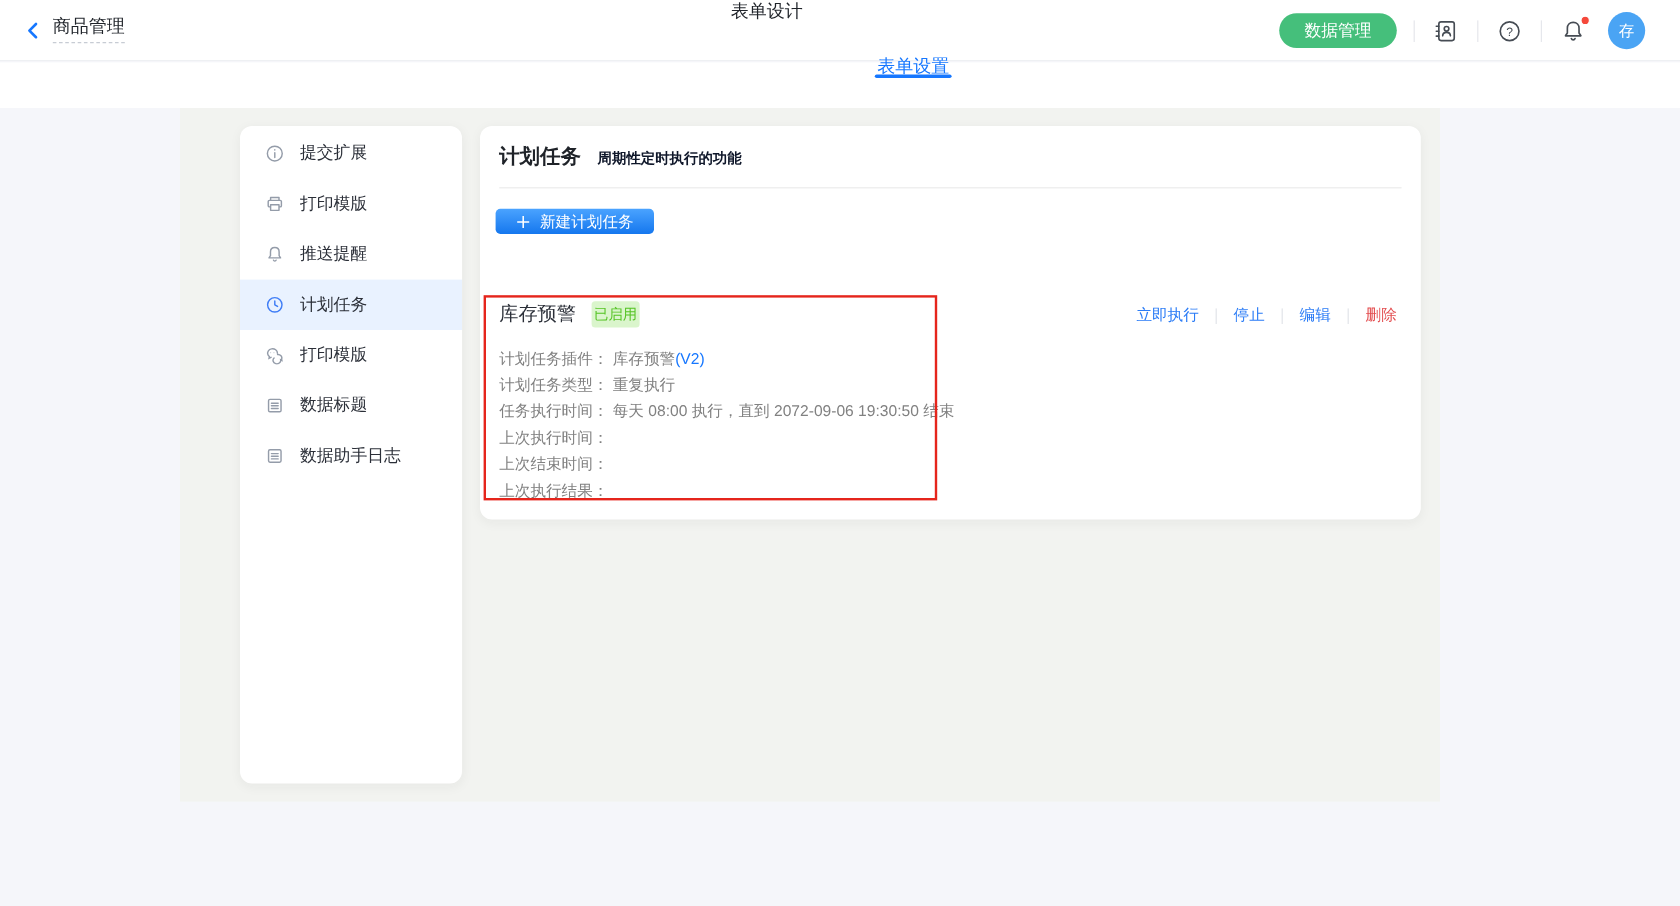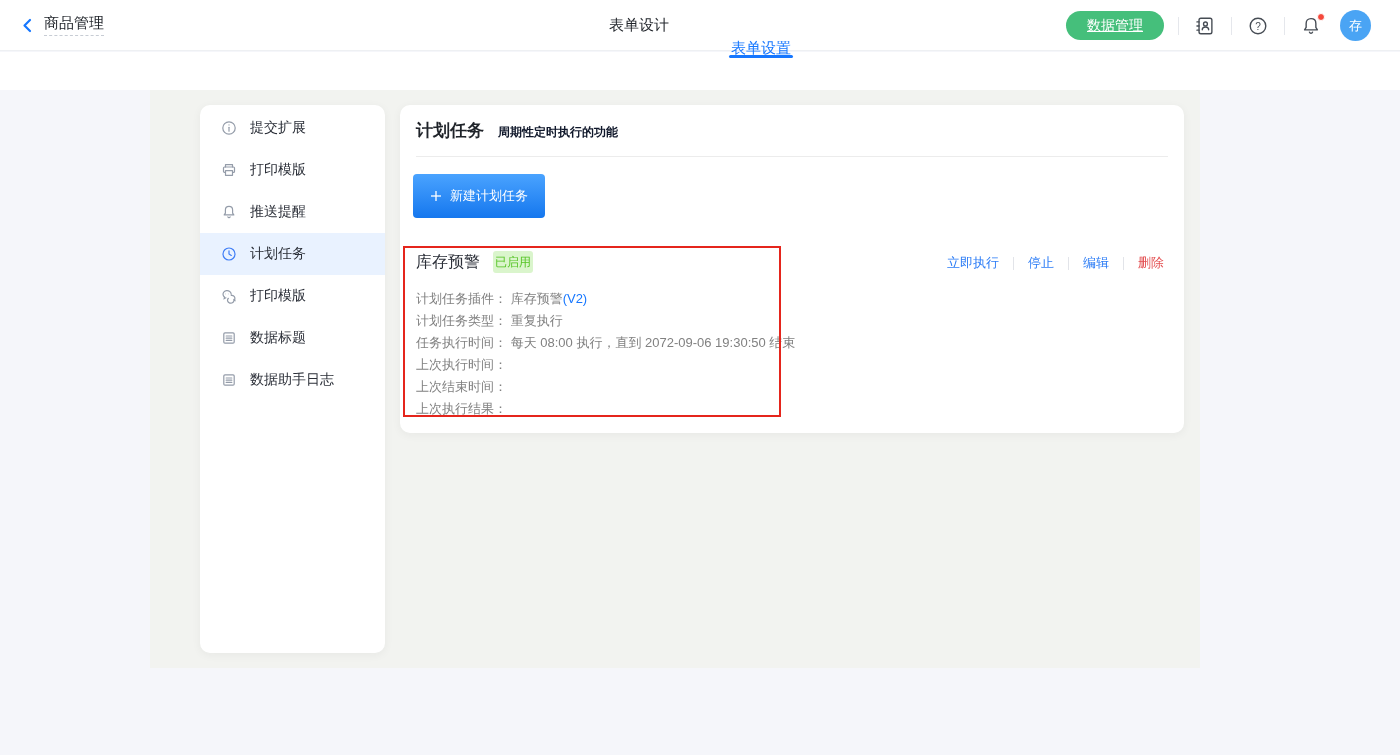--- a/index.html
+++ b/index.html
@@ -18,39 +18,39 @@
     display:flex; align-items:center; z-index:20;
   }
   .back-wrap { display:flex; align-items:center; margin-left:20px; gap:9px; }
   .back-btn { display:flex; align-items:center; cursor:pointer; }
   .doc-title {
     font-size:15px; color:#1f2329; padding-bottom:4px;
     border-bottom:1px dashed #c7ccd4; cursor:pointer; line-height:17px;
   }
   .tabs {
     position:absolute; left:50%; transform:translateX(-50%);
-    height:51px; display:flex; gap:62px; align-items:center;
+    height:51px; display:flex; gap:62px; align-items:flex-start;
   }
   .tab {
     font-size:15px; color:#1f2329; display:flex; align-items:center;
     position:relative; cursor:pointer;
   }
   .tab.active { color:#1677ff; font-weight:500;margin-top:46px; }
   .tab.active::after {
     content:""; position:absolute; left:-2px; right:-2px; bottom:0;
     height:3px; background:#1677ff; border-radius:2px;
   }
   .header-right {
     position:absolute; right:0; top:0; height:51px;
     display:flex; align-items:center; padding-right:29px;
   }
   .green-btn {
     height:29px; padding:0 21px; border:none; border-radius:15px;
     background:#45bf7b; color:#fff; font-size:14px; cursor:pointer;
-    display:flex; align-items:center;text-decoration:underline;
+    display:flex; align-items:center;
   }
   .v-sep { width:1px; height:18px; background:#e5e7ec; margin:0 14px; }
   .icon-btn {
     width:24px; height:24px; display:flex; align-items:center; justify-content:center;
     cursor:pointer; position:relative;
   }
   .bell-dot {
     position:absolute; top:-1px; right:-2px; width:8px; height:8px;
     border-radius:50%; background:#f5483b; border:1px solid #fff;
   }
@@ -82,21 +82,21 @@
     background:#fff; border-radius:10px; box-shadow:0 2px 10px rgba(31,35,41,.05);
     z-index:5;
   }
   .card-head {
     height:52px; margin:0 16px; border-bottom:1px solid #ececec;
     display:flex; align-items:center;
   }
   .card-title { font-size:17px; font-weight:700; color:#1f2329; }
   .card-subtitle { font-size:12px; font-weight:600; color:#0f172a; margin-left:14px; margin-top:3px; }
   .new-btn {
-    position:absolute; left:13px; top:69px; height:44px; padding:0 17px;
+    position:absolute; left:13px; top:69px; height:21px; padding:0 17px;
     border:none; border-radius:4px;
     background:linear-gradient(180deg,#4aa3ff 0%,#1577ee 100%);
     color:#fff; font-size:13px; cursor:pointer;
     display:flex; align-items:center; gap:8px;
   }
   .task-title-row {
     position:absolute; left:16px; top:146px;
     display:flex; align-items:center; gap:13px;
   }
   .task-name { font-size:16px; color:#2b2f38; font-weight:500; }

